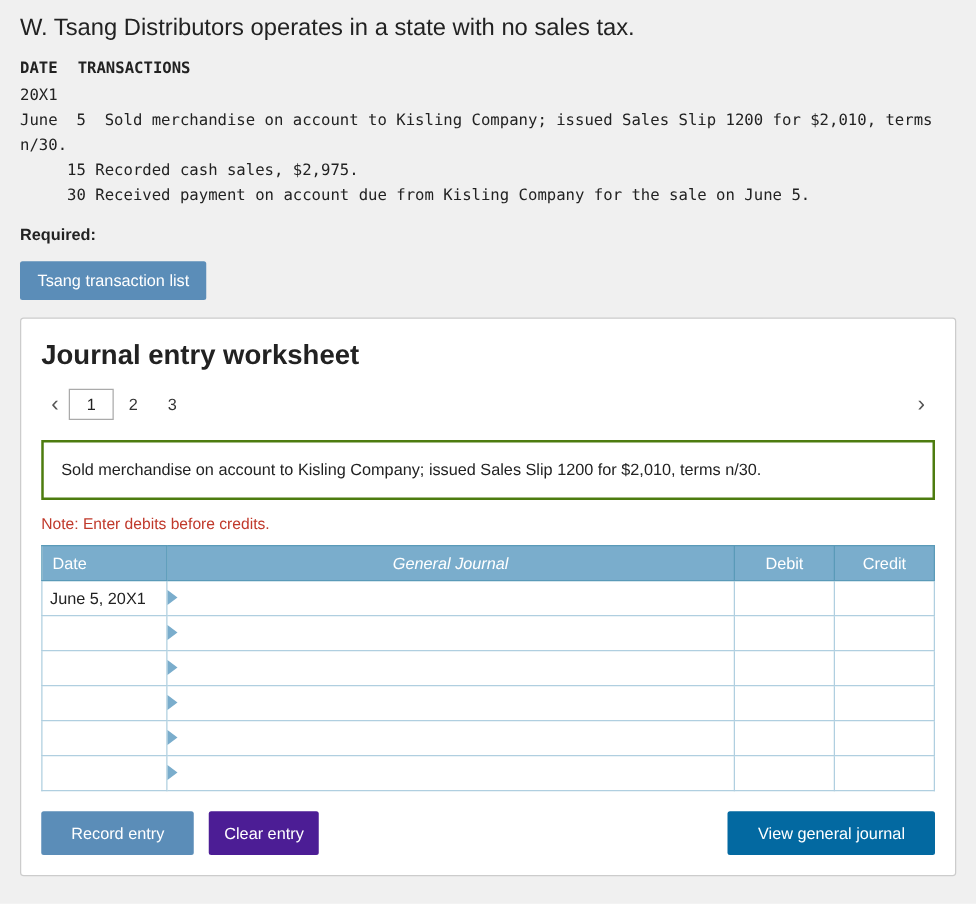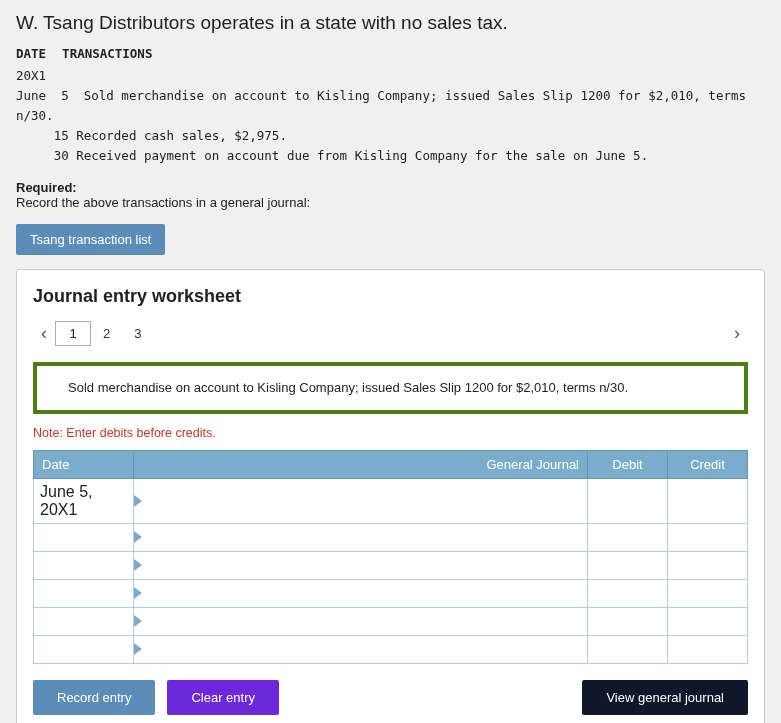--- a/index.html
+++ b/index.html
@@ -44,21 +44,21 @@
       margin-bottom: 14px;
     }
     .worksheet-card {
       background: white;
       border: 1px solid #ccc;
       border-radius: 3px;
       padding: 16px;
       max-width: 750px;
     }
     .worksheet-title {
-      font-size: 18px;
+      font-size: 22px;
       font-weight: bold;
       margin-bottom: 12px;
     }
     .tabs-row {
       display: flex;
       align-items: center;
       margin-bottom: 14px;
       gap: 0;
     }
     .tab-arrow {
@@ -80,22 +80,22 @@
     .tab-inactive {
       padding: 4px 12px;
       font-size: 13px;
       cursor: pointer;
       color: #333;
     }
     .tab-spacer {
       flex: 1;
     }
     .description-box {
-      border: 4px solid #4d7c0f;
-      padding: 12px 31px;
+      border: 2px solid #4d7c0f;
+      padding: 12px 14px;
       margin-bottom: 12px;
       font-size: 13px;
       line-height: 1.5;
       color: #222;
     }
     .note-text {
       color: #c0392b;
       font-size: 12.5px;
       margin-bottom: 10px;
     }
@@ -107,32 +107,32 @@
     .journal-table th {
       background-color: #7aadcc;
       color: white;
       border: 1px solid #5a9ab8;
       padding: 6px 8px;
       text-align: center;
       font-size: 13px;
       font-weight: normal;
     }
     .journal-table th.col-date { width: 100px; text-align: left; padding-left: 8px; }
-    .journal-table th.col-gj { text-align: right; }
+    .journal-table th.col-gj { text-align: center; font-style: italic; }
     .journal-table th.col-debit { width: 80px; }
     .journal-table th.col-credit { width: 80px; }
     .journal-table td {
       border: 1px solid #b0cfe0;
       padding: 0;
       height: 28px;
       vertical-align: middle;
     }
     .journal-table td.date-cell {
       padding: 4px 6px;
-      font-size: 16px;
+      font-size: 13px;
     }
     .journal-table td input {
       width: 100%;
       height: 100%;
       border: none;
       outline: none;
       padding: 4px 6px;
       font-size: 12.5px;
       background: transparent;
     }
@@ -161,30 +161,30 @@
     .btn-record {
       background-color: #5b8db8;
       color: white;
       border: none;
       padding: 10px 24px;
       font-size: 13px;
       cursor: pointer;
       border-radius: 2px;
     }
     .btn-clear {
-      background-color: #6d28d9;
-      color: white;
-      border: none;
-      padding: 10px 24px;
+      background-color: #4c1d95;
+      color: white;
+      border: none;
+      padding: 10px 12px;
       font-size: 13px;
       cursor: pointer;
       border-radius: 2px;
     }
     .btn-view-journal {
-      background-color: #0f172a;
+      background-color: #0369a1;
       color: white;
       border: none;
       padding: 10px 24px;
       font-size: 13px;
       cursor: pointer;
       border-radius: 2px;
       margin-left: auto;
       text-align: center;
     }
   </style>
@@ -205,21 +205,20 @@
   <div>20X1</div>
   <div>June &nbsp;5 &nbsp;Sold merchandise on account to Kisling Company; issued Sales Slip 1200 for $2,010, terms n/30.</div>
   <div>&nbsp;&nbsp;&nbsp;&nbsp;&nbsp;15 Recorded cash sales, $2,975.</div>
   <div>&nbsp;&nbsp;&nbsp;&nbsp;&nbsp;30 Received payment on account due from Kisling Company for the sale on June 5.</div>
 </div>
 
 
 <div class="required-section">
   <span class="required-label">Required:</span>
   <br>
-  <span>Record the above transactions in a general journal:</span>
 </div>
 
 
 <button class="btn-view-transactions">Tsang transaction list</button>
 
 
 <div class="worksheet-card">
   <div class="worksheet-title">Journal entry worksheet</div>
 
   <div class="tabs-row">

